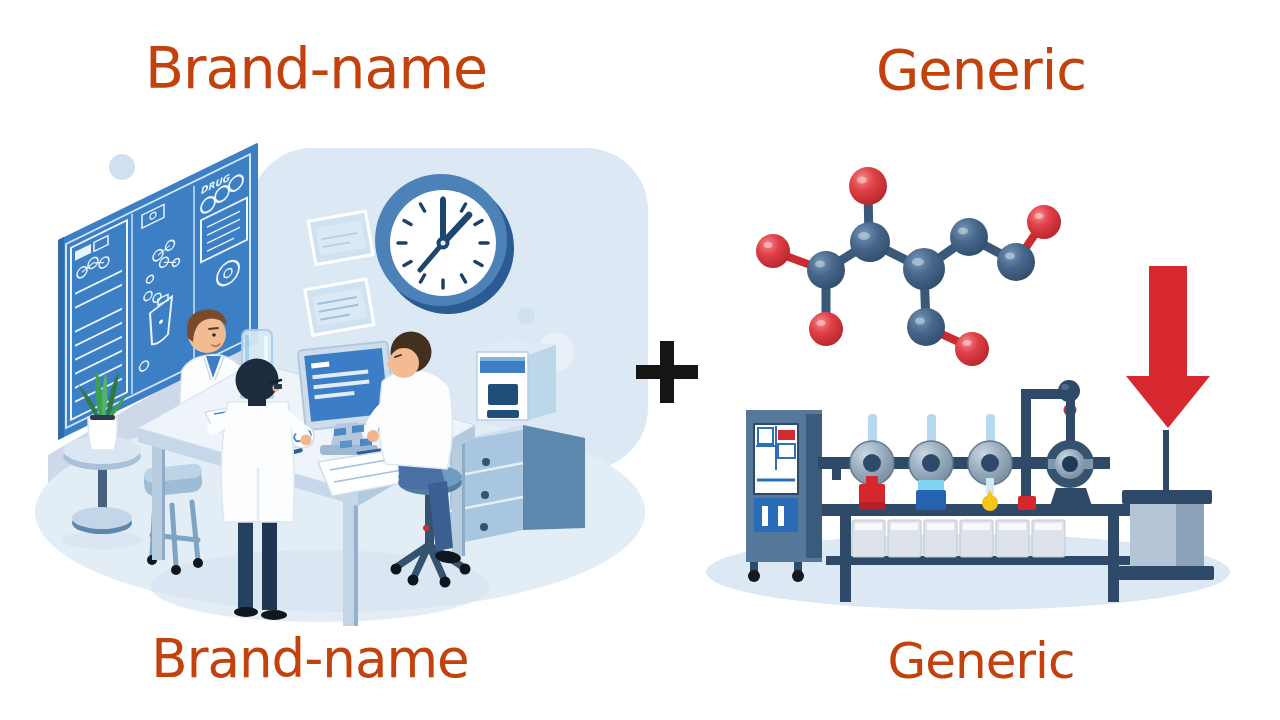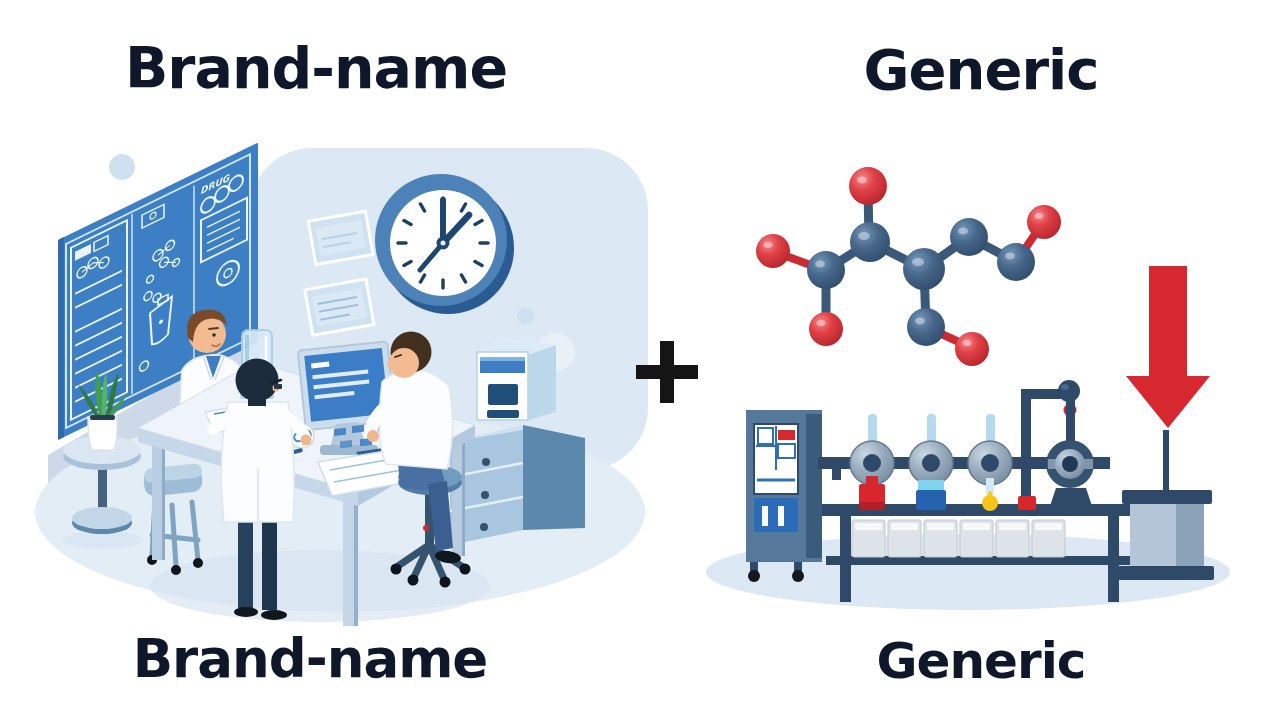--- a/index.html
+++ b/index.html
@@ -1,19 +1,19 @@
 <!DOCTYPE html>
 <html><head>
 <meta charset="utf-8">
 <style>
   html,body{margin:0;padding:0;background:#ffffff;}
   .stage{position:relative;width:1280px;height:720px;background:#ffffff;overflow:hidden;
          font-family:"DejaVu Sans","Liberation Sans",sans-serif;}
   .stage svg{position:absolute;left:0;top:0;}
-  .h{position:absolute;font-weight:700;color:#0f172a;white-space:nowrap;
+  .h{position:absolute;font-weight:400;color:#c2410c;white-space:nowrap;
      transform:translateX(-50%);line-height:1;letter-spacing:-1px;}
   .h-lt{left:316px;top:40px;font-size:57px;}
   .h-rt{left:981px;top:42px;font-size:56px;}
   .h-lb{left:310px;top:632px;font-size:53px;}
   .h-rb{left:981px;top:636px;font-size:50px;}
   .plus{position:absolute;left:636px;top:341px;width:62px;height:62px;}
 </style>
 </head>
 <body>
 

